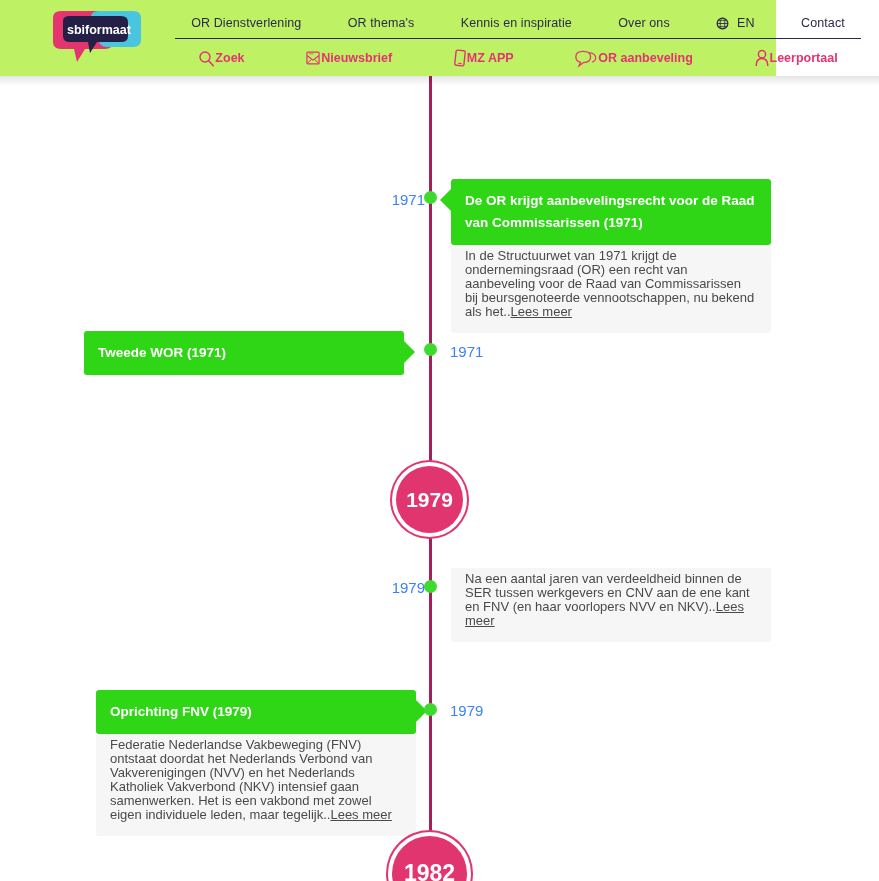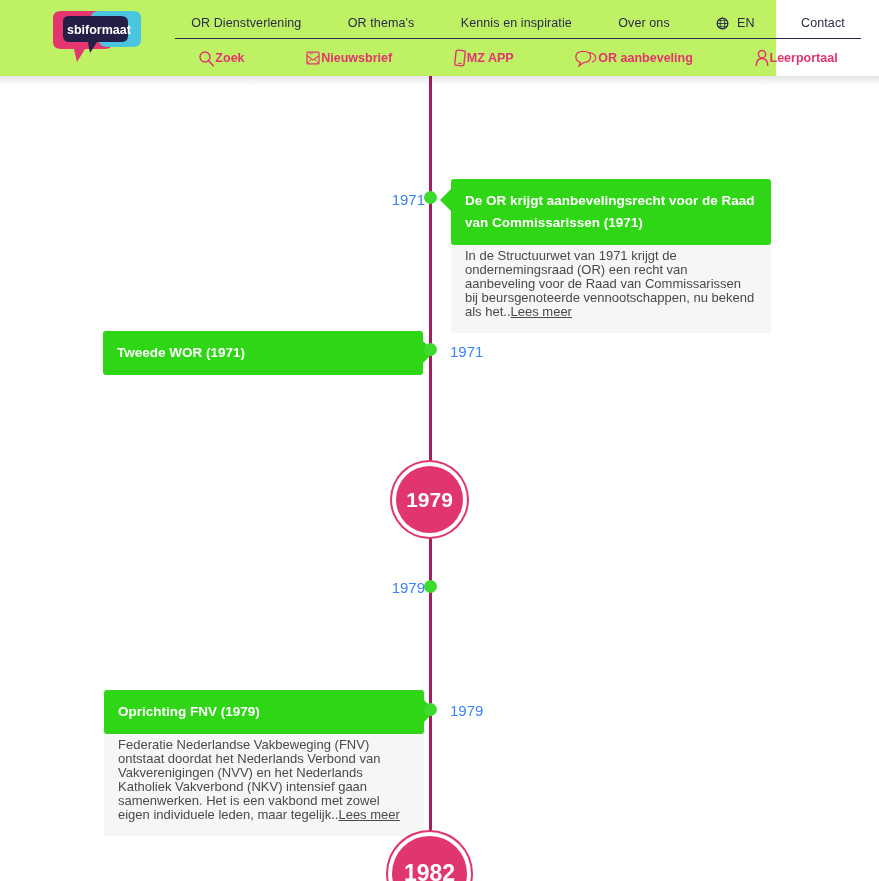--- a/index.html
+++ b/index.html
@@ -294,36 +294,39 @@
   <div class="year-label right" style="left:355px; top:115px; text-align:right; width:70px;">1971</div>
   <div class="card right" style="left:451px; top:103px; width:320px;">
     <div class="card-head tall">De OR krijgt aanbevelingsrecht voor de Raad van Commissarissen (1971)</div>
     <div class="card-body">
       <span>In de Structuurwet van 1971 krijgt de ondernemingsraad (OR) een recht van aanbeveling voor de Raad van Commissarissen bij beursgenoteerde vennootschappen, nu bekend als het..</span><span class="lees-meer">Lees meer</span>
     </div>
   </div>
 
   <div class="dot" style="top:267px;"></div>
   <div class="year-label right" style="left:450px; top:267px;">1971</div>
-  <div class="card left" style="left:103px; top:255px; width:320px;">
+  <div class="card left" style="left:84px; top:255px; width:320px;">
     <div class="card-head">Tweede WOR (1971)</div>
   </div>
 
   <div class="milestone" style="left:396px; top:390px; width:67px; height:67px; font-size:21px;">
     <span>1979</span>
   </div>
 
   <div class="dot" style="top:504px;"></div>
   <div class="year-label right" style="left:355px; top:503px; text-align:right; width:70px;">1979</div>
   <div class="card right" style="left:451px; top:492px; width:320px;">
+    <div class="card-body">
+      <span>Na een aantal jaren van verdeeldheid binnen de SER tussen werkgevers en CNV aan de ene kant en FNV (en haar voorlopers NVV en NKV)..</span><span class="lees-meer">Lees meer</span>
+    </div>
   </div>
 
   <div class="dot" style="top:627px;"></div>
   <div class="year-label right" style="left:450px; top:626px;">1979</div>
-  <div class="card left" style="left:104px; top:614px; width:320px;">
+  <div class="card left" style="left:96px; top:614px; width:320px;">
     <div class="card-head">Oprichting FNV (1979)</div>
     <div class="card-body">
       <span>Federatie Nederlandse Vakbeweging (FNV) ontstaat doordat het Nederlands Verbond van Vakverenigingen (NVV) en het Nederlands Katholiek Vakverbond (NKV) intensief gaan samenwerken. Het is een vakbond met zowel eigen individuele leden, maar tegelijk..</span><span class="lees-meer">Lees meer</span>
     </div>
   </div>
 
   <div class="milestone" style="left:392px; top:760px; width:75px; height:75px; font-size:23px;">
     <span>1982</span>
   </div>
 

